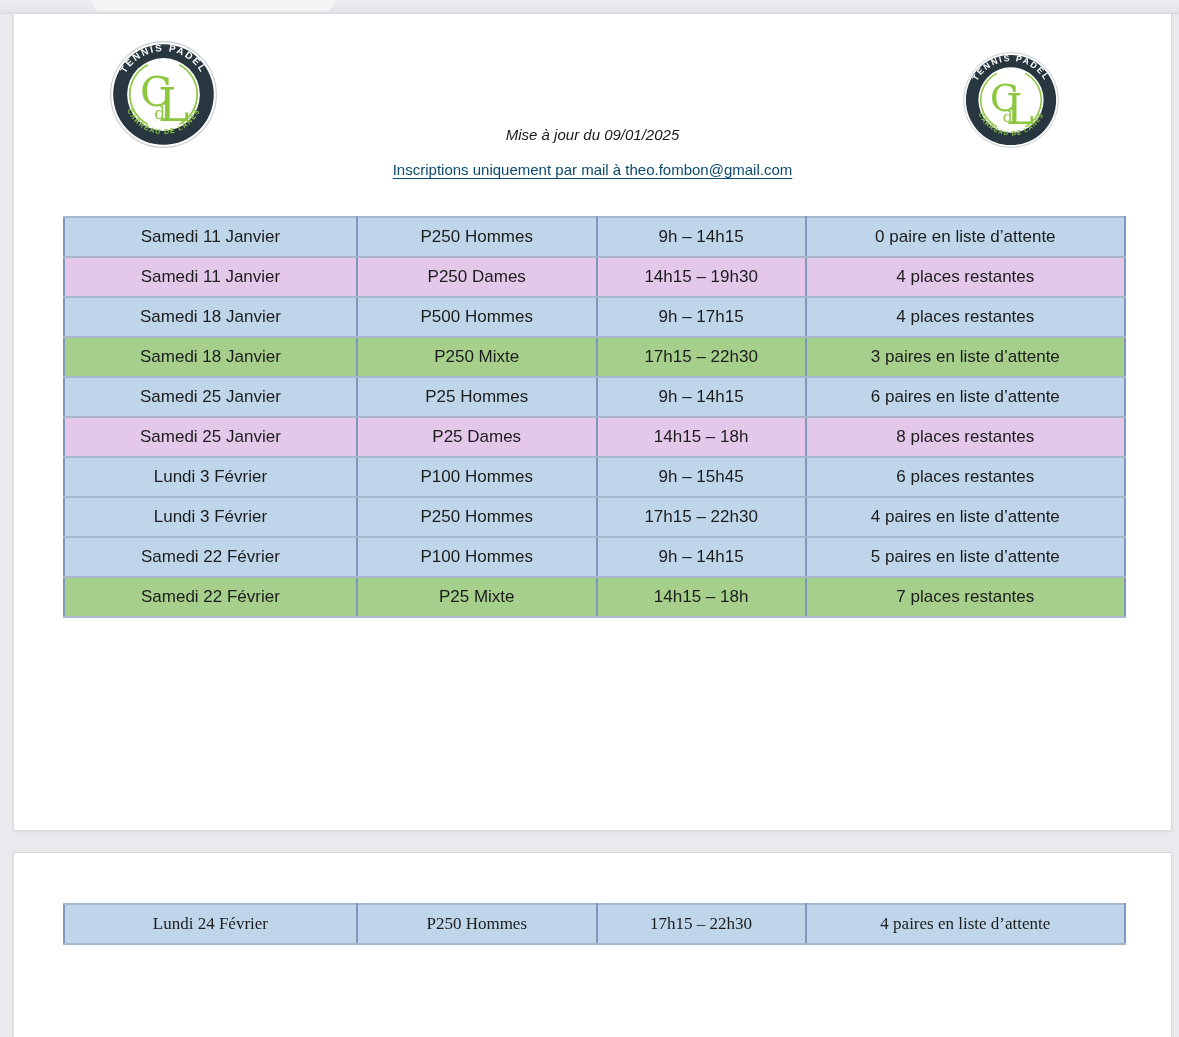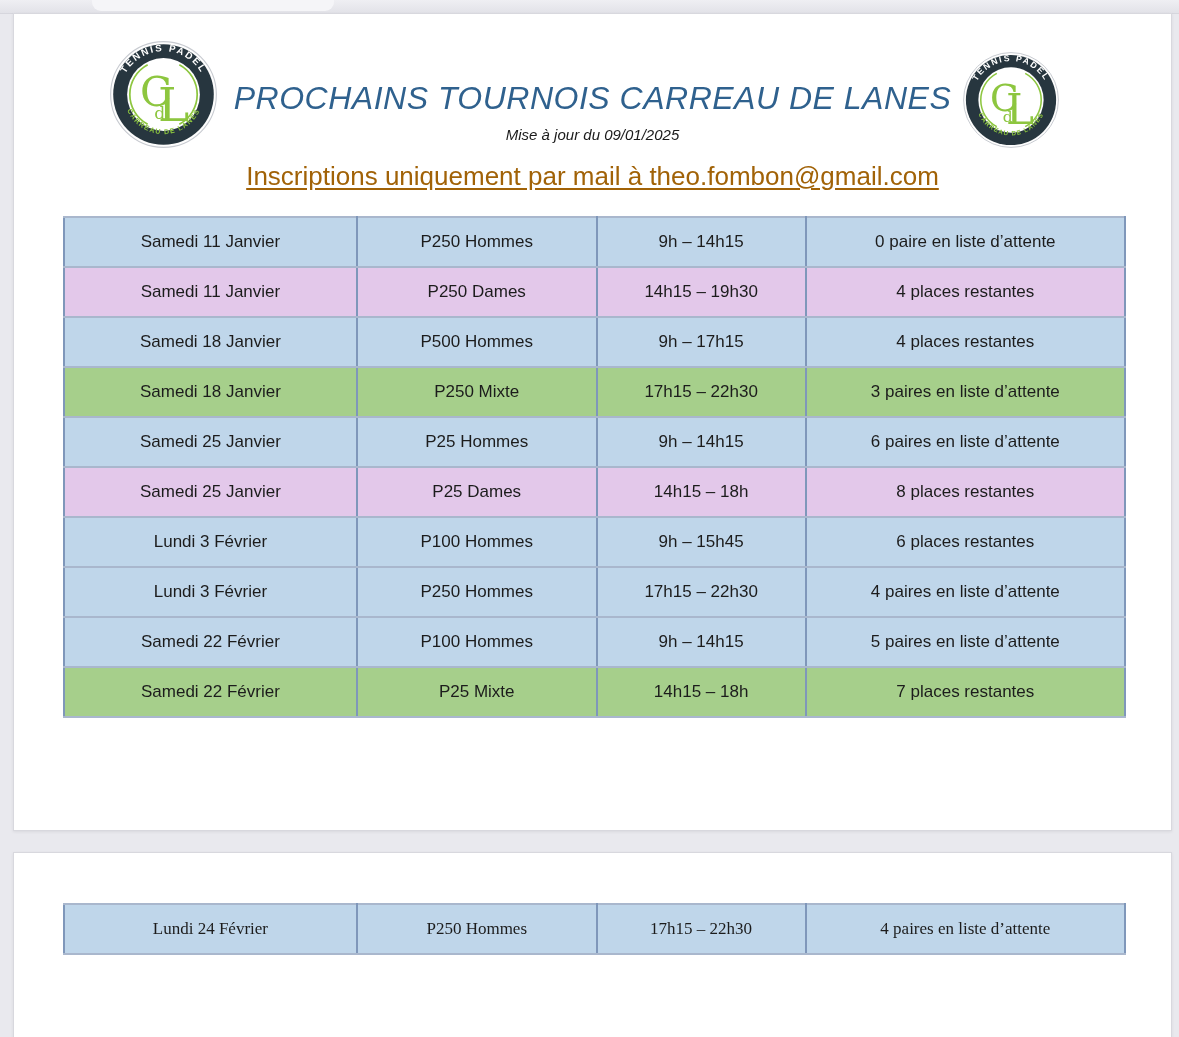--- a/index.html
+++ b/index.html
@@ -37,32 +37,32 @@
     position:absolute;left:0;right:0;top:66px;text-align:center;
     font-size:32px;font-style:italic;font-weight:500;
     color:var(--c-title);letter-spacing:.5px;white-space:nowrap;
   }
   .doc-subtitle{
     position:absolute;left:0;right:0;top:112px;text-align:center;
     font-size:15px;color:#1a1a1a;font-weight:500;font-style:italic;
   }
   .doc-email{
     position:absolute;left:0;right:0;top:147px;text-align:center;
-    font-size:26px;color:#a16207;font-weight:500;
+    font-size:15px;color:#0c4a6e;font-weight:500;
   }
   .doc-email span{text-decoration:underline;text-underline-offset:3px;}
 
   table.sched{
     position:absolute;left:49px;border-collapse:collapse;table-layout:fixed;
     width:1063px;
   }
   .table-1{top:202px;}
   .table-2{top:50px;font-family:Liberation Serif, serif;}
   table.sched td{
-    height:50px;text-align:center;vertical-align:middle;
+    height:40px;text-align:center;vertical-align:middle;
     font-size:17px;color:#1c1c1c;padding:0 4px;box-sizing:border-box;
     border-left:2px solid var(--c-border-v);
     border-right:2px solid var(--c-border-v);
     border-top:2px solid var(--c-border-h);
     border-bottom:2px solid var(--c-border-h);
     white-space:nowrap;overflow:hidden;
   }
   .table-2 td{height:42px;}
   tr.row-blue  td{background:var(--c-blue);}
   tr.row-pink  td{background:var(--c-pink);}
@@ -114,21 +114,20 @@
       <textPath href="#lg2b" startOffset="50%">CARREAU DE LANES</textPath>
     </text>
     <g font-family="DejaVu Serif, Liberation Serif, serif" fill="#8dc63f">
       <text x="43" y="61" font-size="39" text-anchor="middle">C</text>
       <text x="59.5" y="75" font-size="44" text-anchor="middle">L</text>
       <text x="46.5" y="73" font-size="16" text-anchor="middle">d</text>
     </g>
   </svg>
     </div>
 
-  <div class="doc-title">PROCHAINS TOURNOIS CARREAU DE LANES</div>
   <div class="doc-subtitle">Mise à jour du 09/01/2025</div>
   <div class="doc-email">
     <span>Inscriptions uniquement par mail à theo.fombon@gmail.com</span>
   </div>
 
   <table class="sched table-1">
     <colgroup>
       <col style="width:27.6%">
         <col style="width:22.6%">
         <col style="width:19.7%">

